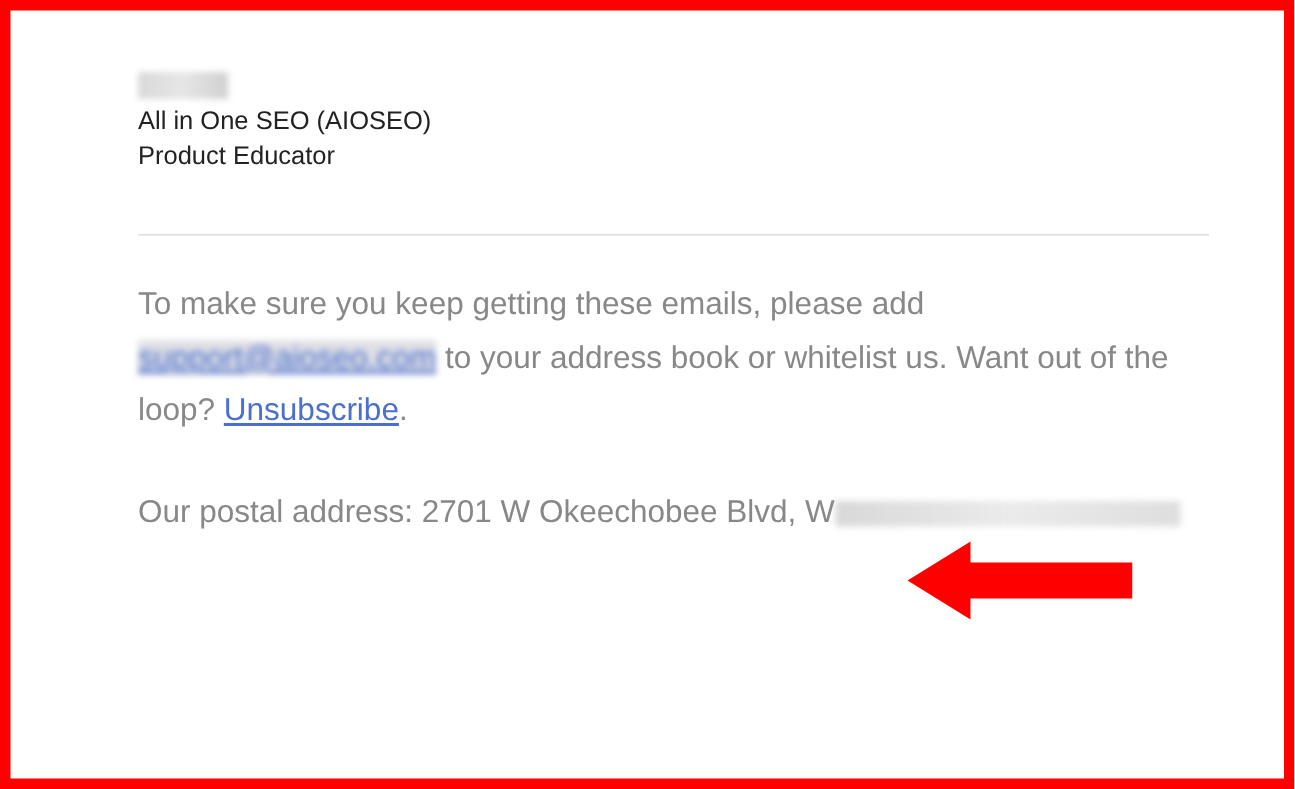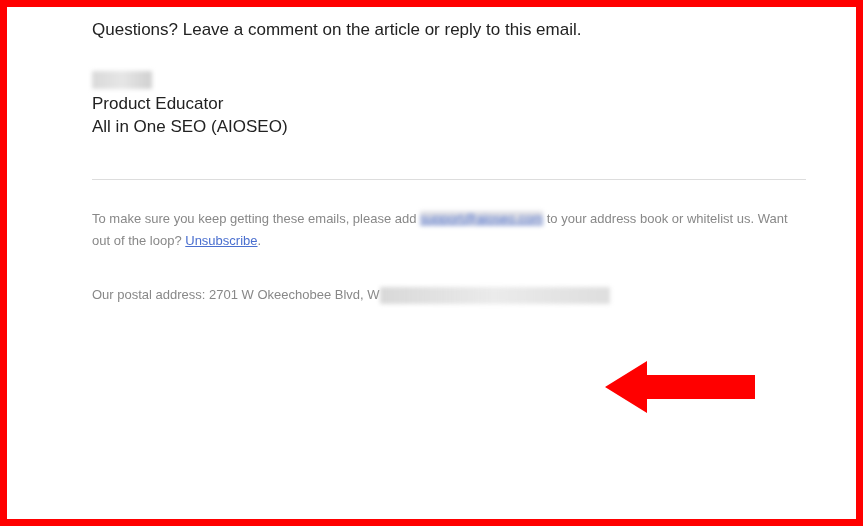--- a/index.html
+++ b/index.html
@@ -33,21 +33,21 @@
     border-radius:1px;
     margin-bottom:4px;
     vertical-align:bottom;
   }
   hr.divider{
     border:none;border-top:1px solid #ddd;
     margin:40px 0 28px 0;
   }
   .footer{
     color:#888;
-    font-size:13px;
+    font-size:21px;
     line-height:1.7;
   }
   .footer a{
     color:#4a6fcf;
     text-decoration:underline;
   }
   .redact-email{
     display:inline;
     background:rgba(200,200,210,.6);
     filter:blur(2px);
@@ -72,26 +72,25 @@
   }
   .arrow svg{width:100%;height:100%;}
   .arrow path,.arrow polygon{fill:#ff0000;}
 </style>
 </head>
 <body>
 
 <div class="frame">
   <div class="content">
 
-    <p class="para">Questions? Leave a comment on the article or reply to this email.</p>
 
     <div class="sig-block">
       <span class="blur-name"></span>
+      <p class="sig-line">All in One SEO (AIOSEO)</p>
       <p class="sig-line">Product Educator</p>
-      <p class="sig-line">All in One SEO (AIOSEO)</p>
     </div>
 
     <hr class="divider">
 
     <div class="footer">
       <span>To make sure you keep getting these emails, please add </span><span class="redact-email"><a href="#">support@aioseo.com</a></span><span> to your address book or whitelist us. Want out of the loop? </span><a href="#">Unsubscribe</a><span>.</span>
 
       <div class="postal">
         <span>Our postal address: 2701 W Okeechobee Blvd, W</span><span class="redact-tail"></span>
       </div>

